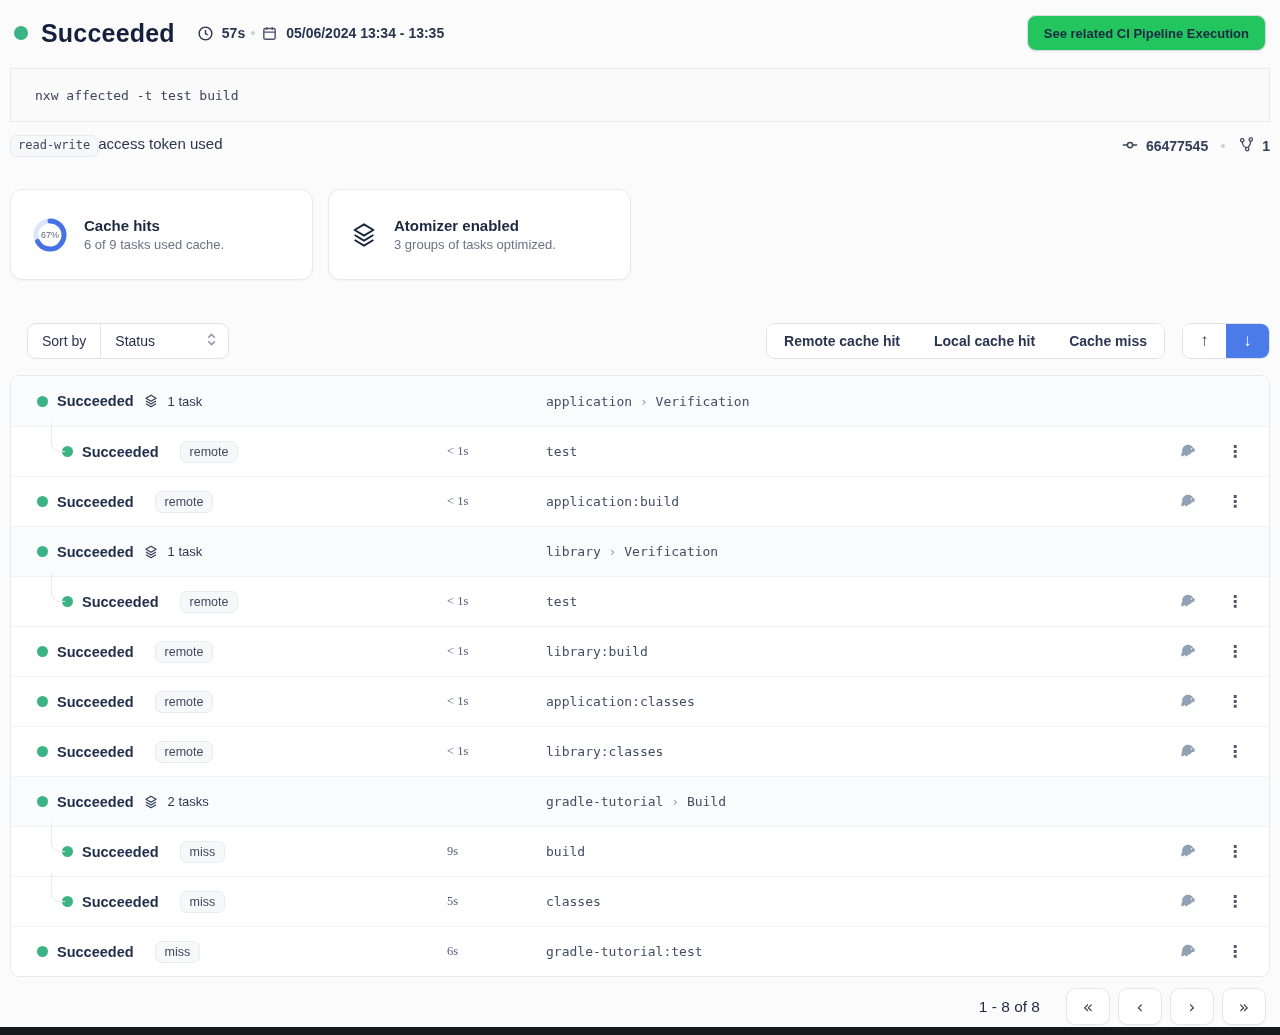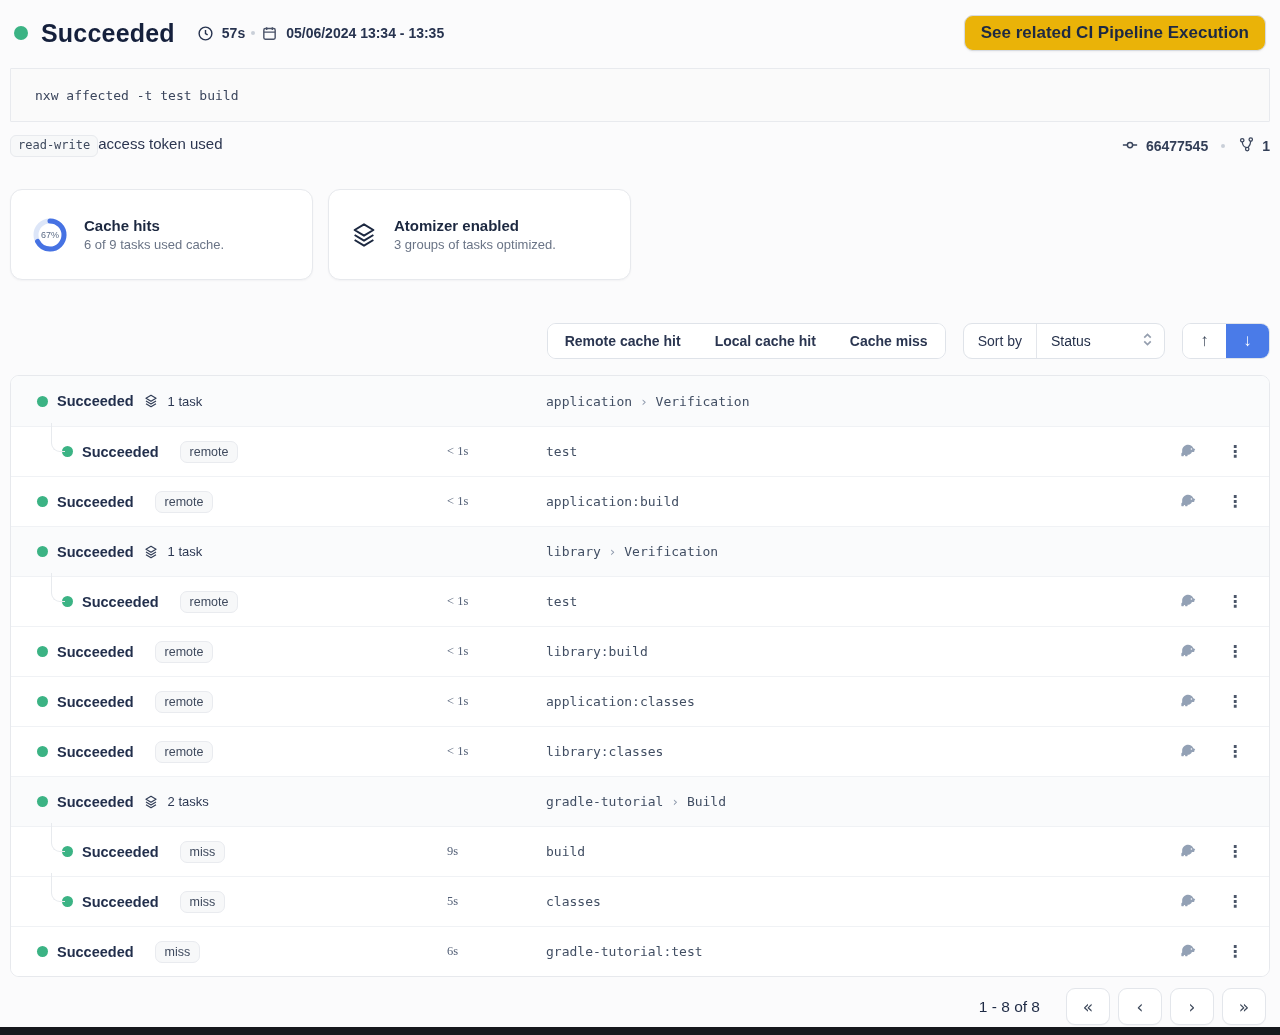--- a/index.html
+++ b/index.html
@@ -11,22 +11,22 @@
   .page { padding:15px 10px 0 10px; }
 
   
   .run-header { display:flex; align-items:center; height:36px; padding:0 4px; }
   .status-dot-lg { width:14px; height:14px; border-radius:50%; background:#3bb384; margin-right:13px; }
   .run-title { font-size:25px; font-weight:700; color:#15203c; letter-spacing:.2px; margin-right:22px; }
   .meta { display:flex; align-items:center; gap:8px; font-size:14px; font-weight:600; color:#27334f; }
   .meta svg { display:block; }
   .sep-dot { width:4px; height:4px; border-radius:50%; background:#c9cfd8; margin:0 6px; }
   .cta-btn {
-    margin-left:auto; height:36px; padding:0 16px; background:#eab308;
-    border:1px solid #d7dbe2; border-radius:9px; font-size:17px; font-weight:700;
+    margin-left:auto; height:36px; padding:0 16px; background:#22c55e;
+    border:1px solid #d7dbe2; border-radius:9px; font-size:13px; font-weight:700;
     color:#1d2943; display:flex; align-items:center; cursor:pointer;
     box-shadow:0 1px 2px rgba(16,24,40,.05); font-family:"Liberation Sans",sans-serif;
   }
 
   
   .command-card {
     margin-top:17px; height:54px; background:#fafafa; border:1px solid #e8eaee;
     border-radius:1px; display:flex; align-items:center; padding:0 24px;
     font-family:"DejaVu Sans Mono", monospace; font-size:13px; color:#3a455c;
   }
@@ -186,36 +186,36 @@
       </span>
       <span>
         <div class="card-title">Atomizer enabled</div>
         <div class="card-sub">3 groups of tasks optimized.</div>
       </span>
     </div>
   </div>
 
   <div class="filter-bar">
 
-    <div class="seg-group cache-group">
-      <button class="seg-btn">Remote cache hit</button>
-      <button class="seg-btn">Local cache hit</button>
-      <button class="seg-btn">Cache miss</button>
-    </div>
-
     <div class="seg-group sort-group">
       <span class="sort-label">Sort by</span>
       <span class="sort-select">
         <span>Status</span>
         <span><svg width="13" height="15" viewBox="0 0 14 16" fill="none" stroke="#949eae" stroke-width="1.8">
               <path d="M3.5 6 7 2.5 10.5 6M3.5 10 7 13.5 10.5 10"></path>
             </svg></span>
       </span>
     </div>
 
+    <div class="seg-group cache-group">
+      <button class="seg-btn">Remote cache hit</button>
+      <button class="seg-btn">Local cache hit</button>
+      <button class="seg-btn">Cache miss</button>
+    </div>
+
     <div class="seg-group dir-group">
       <button class="dir-btn">↑</button>
       <button class="dir-btn active">↓</button>
     </div>
   </div>
 
   <div class="task-table">
       <div class="row group">
 
     <div class="row-left">

